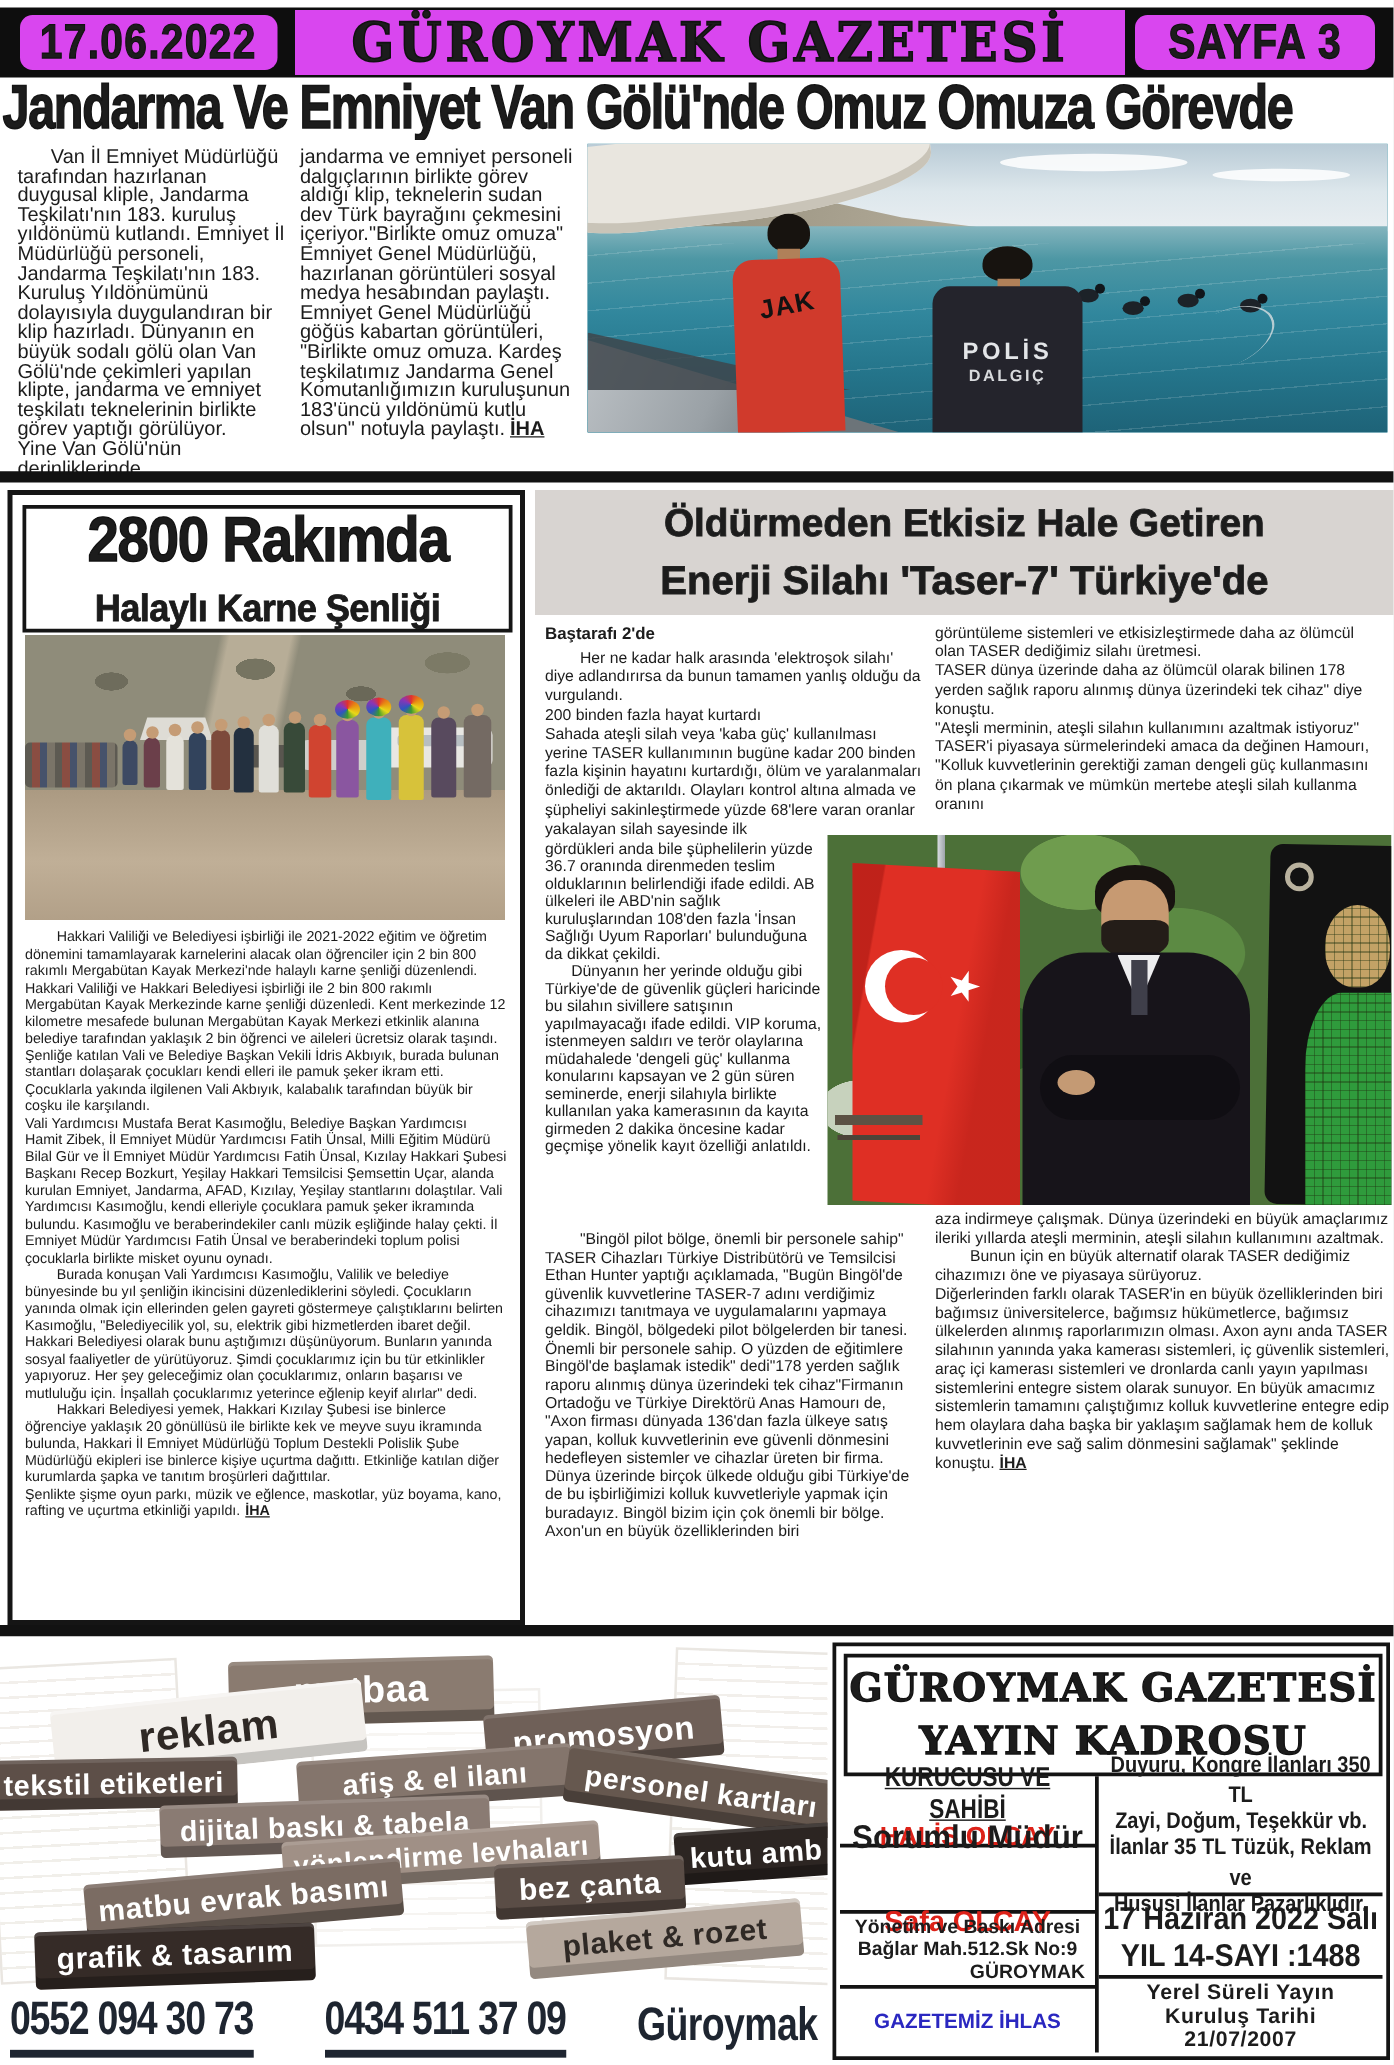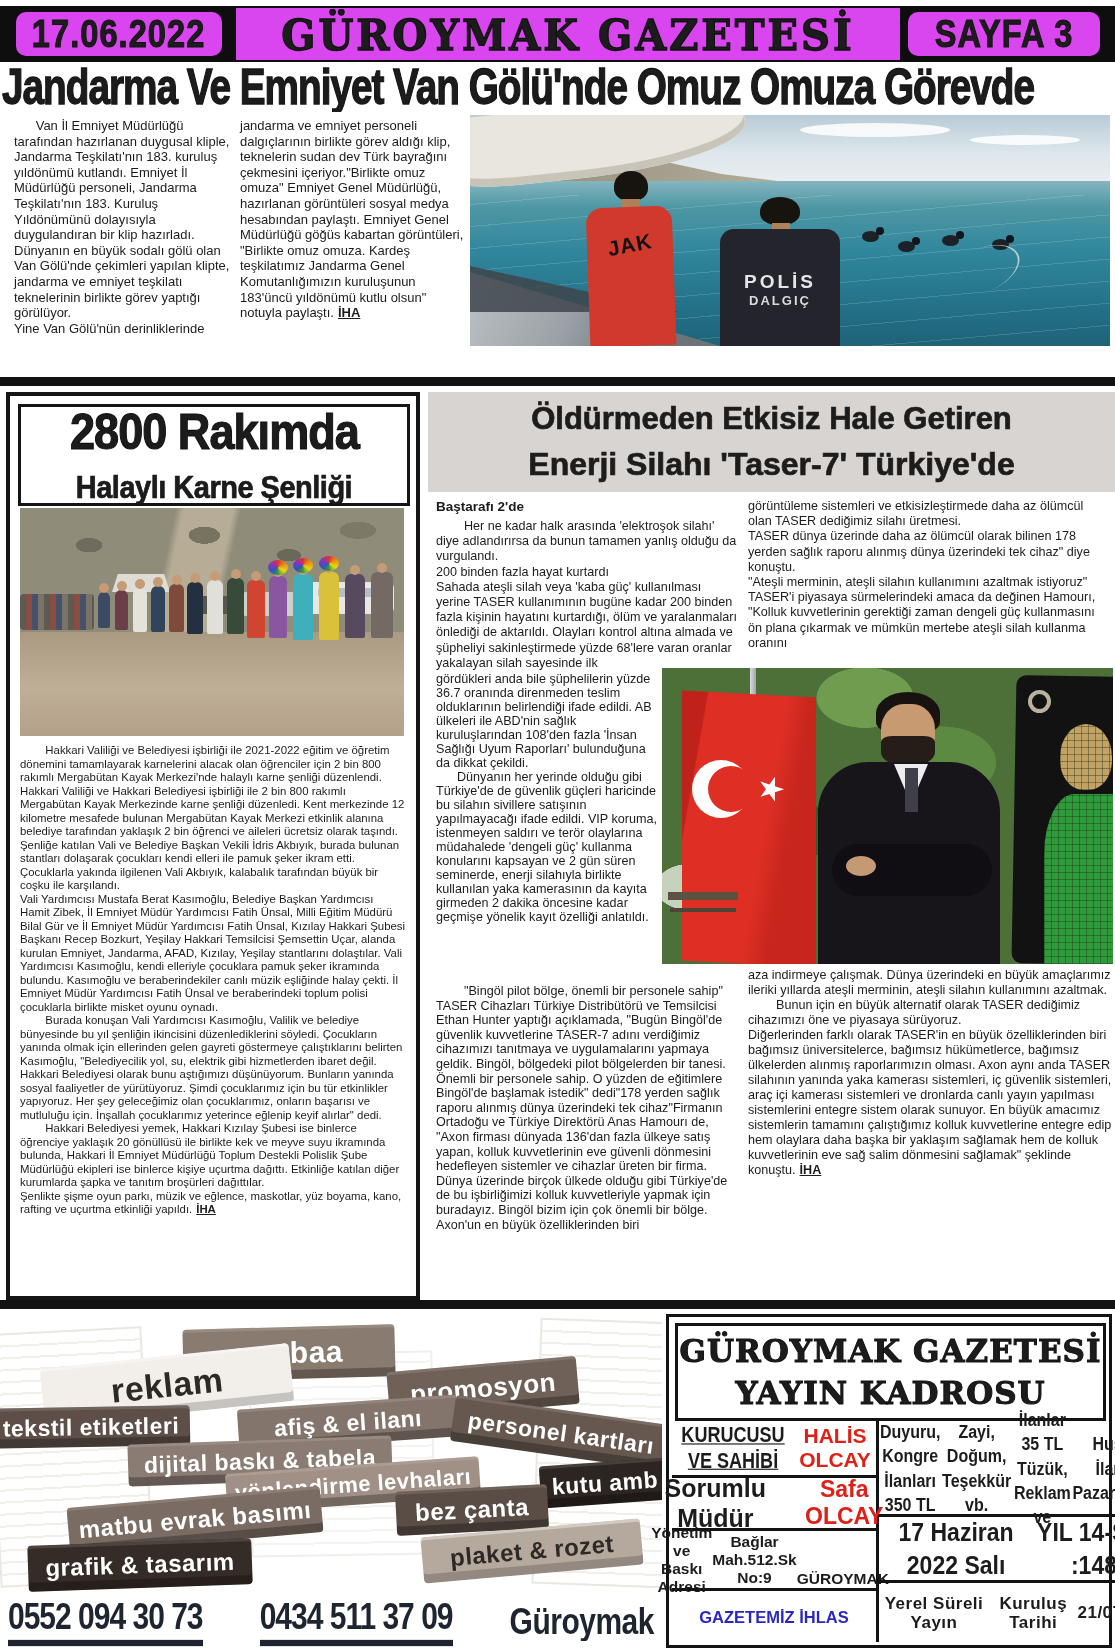--- a/index.html
+++ b/index.html
@@ -18,21 +18,21 @@
   .hbox-title span{font-family:"DejaVu Serif","Liberation Serif",serif;font-size:40px;font-weight:bold;letter-spacing:3px;
                    transform:scaleY(1.08);-webkit-text-stroke:1.2px #111;}
   .hbox-page{left:908px;top:6px;width:192px;height:44px;border-radius:10px;}
   .hbox-page span{font-size:31px;font-weight:bold;letter-spacing:1px;transform:scale(1.05,1.25);-webkit-text-stroke:.8px #111;}
 
   .headline{left:2px;top:64px;width:1112px;height:48px;overflow:hidden;white-space:nowrap;}
   .headline span{display:inline-block;font-size:38px;font-weight:bold;letter-spacing:-1px;
                  transform:scale(1.02,1.3);transform-origin:left center;-webkit-text-stroke:1px #151515;line-height:46px;}
 
   
-  .a1col{font-size:13px;line-height:15.6px;}
+  .a1col{font-size:16px;line-height:15.6px;}
   .a1c1{left:14px;top:118px;width:218px;}
   .a1c2{left:240px;top:118px;width:224px;}
 
   .lead-photo{left:470px;top:115px;width:640px;height:231px;overflow:hidden;background:#3a8ba0;}
   .lp-sky{position:absolute;left:0;top:0;right:0;height:70px;background:linear-gradient(180deg,#b9cbd6,#dde7ec 55%,#e9eef1);}
   .lp-cloud{position:absolute;background:rgba(255,255,255,.85);border-radius:50%;}
   .lp-hill{position:absolute;left:0;top:16px;width:370px;height:58px;background:linear-gradient(100deg,#8e8875,#a9a290 60%,#bcb4a0);
            clip-path:polygon(0 60%,7% 34%,20% 12%,36% 30%,52% 52%,68% 74%,100% 100%,0 100%);}
   .lp-water{position:absolute;left:0;top:66px;right:0;bottom:0;
             background:linear-gradient(180deg,#85b5be 0,#4d97a4 16%,#31879d 42%,#24748a 72%,#1e6378 100%);}
@@ -148,21 +148,21 @@
 
   
   .masthead{left:666px;top:1314px;width:446px;height:334px;border:3px solid #131313;background:#fff;box-sizing:border-box;}
   .m-title{position:absolute;left:6px;top:6px;width:425px;height:92px;border:3px solid #131313;
            display:flex;flex-direction:column;align-items:center;justify-content:center;}
   .m-title div{font-family:"DejaVu Serif","Liberation Serif",serif;font-size:31px;font-weight:bold;line-height:42px;
                -webkit-text-stroke:1px #111;letter-spacing:1px;}
   .m-table{position:absolute;left:3px;top:104px;width:434px;bottom:3px;display:flex;}
   .m-left{width:204px;border-right:3px solid #131313;display:flex;flex-direction:column;}
   .m-right{flex:1;display:flex;flex-direction:column;}
-  .m-cell{box-sizing:border-box;display:flex;flex-direction:row;align-items:center;justify-content:center;text-align:center;}
+  .m-cell{box-sizing:border-box;display:flex;flex-direction:column;align-items:center;justify-content:center;text-align:center;}
   .m-bb{border-bottom:3px solid #131313;}
   .m-founder-label{font-size:19px;font-weight:bold;text-decoration:underline;transform:scale(.95,1.15);}
   .m-red{color:#dd2118;font-weight:bold;font-size:21px;}
   .m-mgr{font-size:25px;font-weight:bold;transform:scaleY(1.05);}
   .m-addr{font-size:15.5px;font-weight:bold;line-height:18px;}
   .m-blue{color:#2a27c0;font-weight:bold;font-size:16.5px;line-height:20px;}
   .m-price{font-size:16.5px;font-weight:bold;line-height:22px;transform:scale(.97,1.1);}
   .m-date{font-size:23px;font-weight:bold;line-height:30px;transform:scaleY(1.1);}
   .m-periodic{font-size:17px;font-weight:bold;line-height:19px;letter-spacing:.5px;}
 </style>
@@ -206,21 +206,21 @@
     <span class="diver" style="left:472px;top:120px;"></span>
     <span class="diver" style="left:522px;top:124px;"></span>
     <div class="lp-rope" style="left:470px;top:134px;"></div>
     <div class="lp-man" style="left:116px;top:56px;width:92px;height:175px;">
       <div class="lp-head" style="left:28px;top:0;width:34px;height:30px;"></div>
       <div class="lp-neck" style="left:36px;top:28px;width:18px;height:10px;"></div>
       <div class="lp-bodyA" style="left:2px;top:36px;width:86px;height:139px;">
         <div class="lp-jak">JAK</div>
       </div>
     </div>
-    <div class="lp-man" style="left:250px;top:82px;width:120px;height:149px;padding-left:36px;">
+    <div class="lp-man" style="left:276px;top:82px;width:120px;height:149px;padding-left:36px;">
       <div class="lp-head" style="left:40px;top:0;width:40px;height:28px;"></div>
       <div class="lp-neck" style="left:52px;top:26px;width:18px;height:8px;"></div>
       <div class="lp-bodyB" style="left:0;top:32px;width:120px;height:117px;">
         <div class="lp-polis">POLİS</div>
         <div class="lp-dalgic">DALGIÇ</div>
       </div>
     </div>
   </div>
 
   <div class="abs divider" style="top:377px;"></div>

